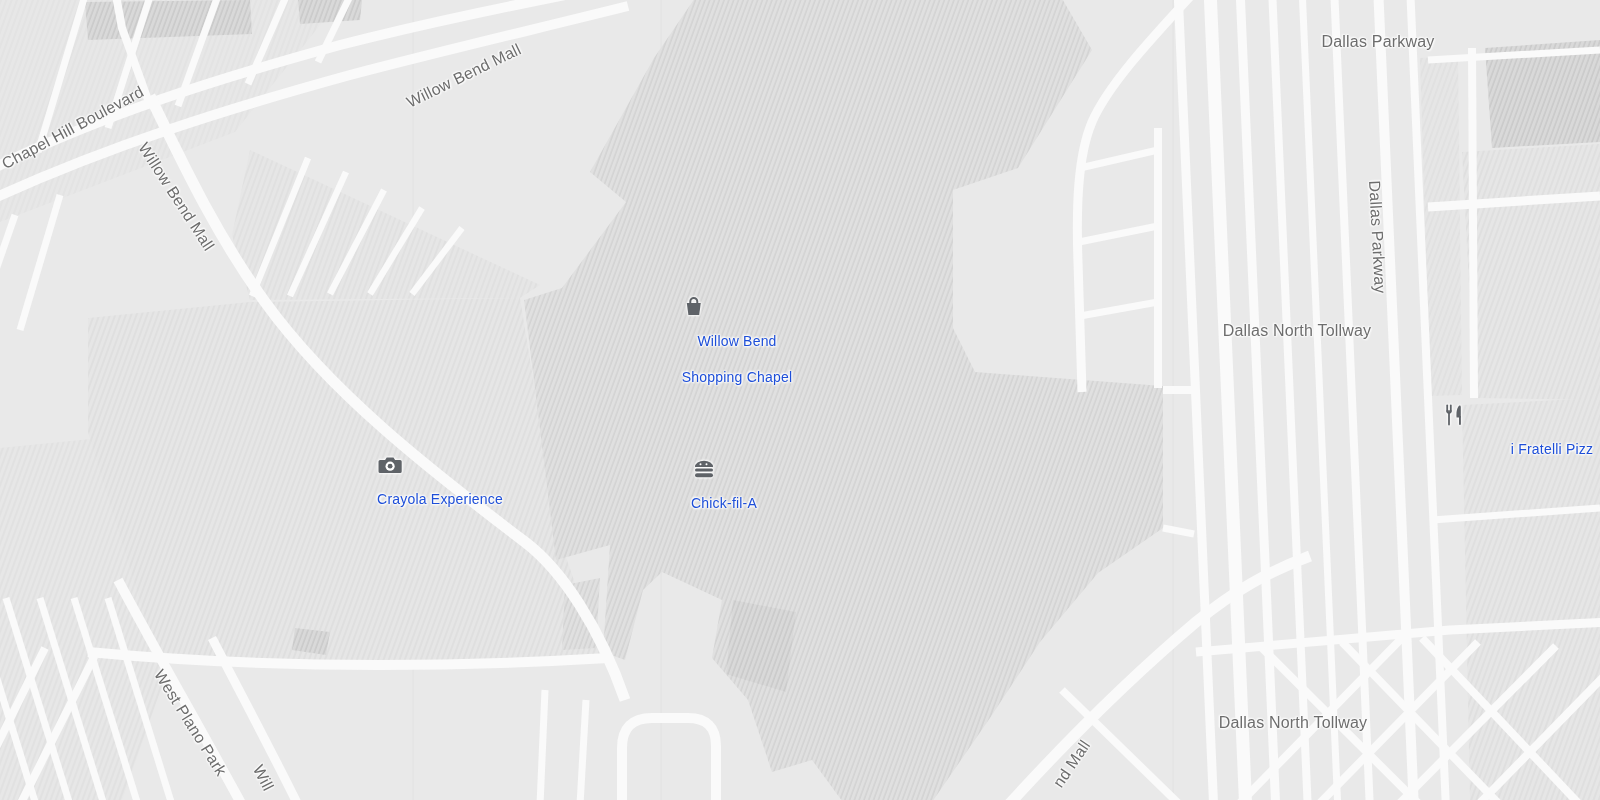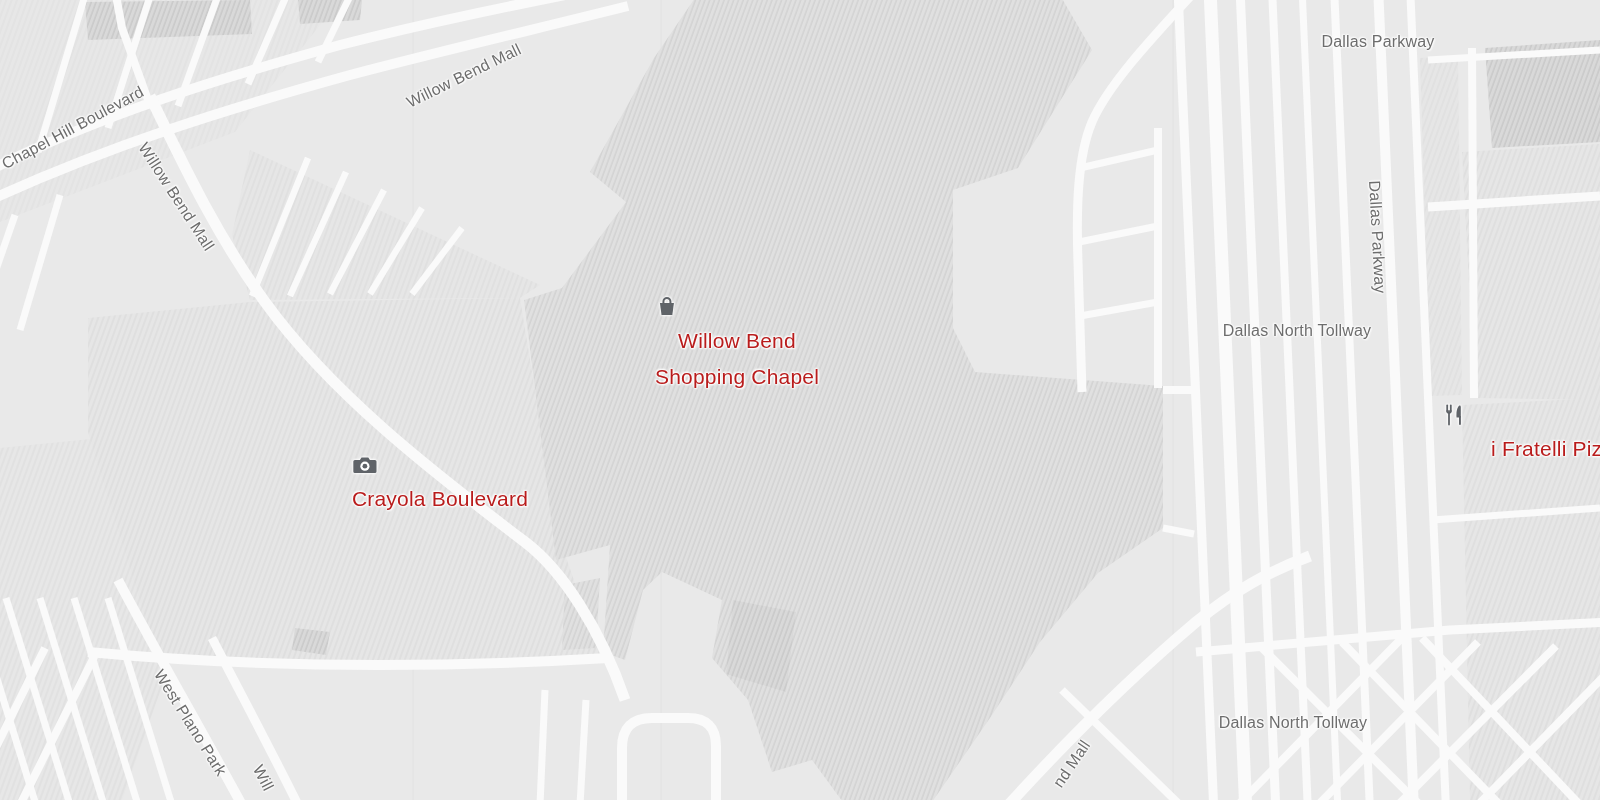--- a/index.html
+++ b/index.html
@@ -3,21 +3,21 @@
 <meta charset="utf-8">
 <style>
   html,body{margin:0;padding:0;background:#e9e9e9;}
   #map{position:relative;width:1600px;height:800px;overflow:hidden;background:#e9e9e9;
        font-family:"Liberation Sans",sans-serif;}
   #basemap{position:absolute;left:0;top:0;}
   .lbl{position:absolute;transform:translate(-50%,-50%);white-space:nowrap;pointer-events:none;}
   .road-label{font-size:16px;color:#6d6d6d;letter-spacing:.2px;
       text-shadow:0 0 2px #fff,0 0 2px #fff,0 0 3px #fff,1px 1px 2px #fff,-1px -1px 2px #fff;}
   .poi{position:absolute;transform:translate(-50%,0);text-align:center;}
-  .poi-label{font-size:21px;color:#b91c1c;letter-spacing:.2px;line-height:28px;
+  .poi-label{font-size:14px;color:#1d4ed8;letter-spacing:.2px;line-height:28px;
       text-shadow:0 0 2px #fff,0 0 3px #fff,0 0 3px #fff,1px 1px 2px #fff,-1px -1px 2px #fff;margin-top:8px;}
   .poi-icon{display:block;margin:0 auto 3px auto;
       filter:drop-shadow(0 0 1px #fff) drop-shadow(0 0 1px #fff);}
   .poi-icon svg{display:block;}
 </style>
 </head>
 <body>
 
 <div id="map">
 
@@ -185,23 +185,35 @@
   </div>
 
   <div class="poi" style="left:440px;top:453px;">
     <span class="poi-icon">
       <svg width="26" height="24" viewBox="0 0 26 24">
         <path fill="#5f6368" d="M3 7 h5 l1.6-2.6 h6.8 L18 7 h5 a1.6 1.6 0 0 1 1.6 1.6 V18.4 A1.6 1.6 0 0 1 23 20 H3 A1.6 1.6 0 0 1 1.4 18.4 V8.6 A1.6 1.6 0 0 1 3 7 Z"></path>
         <circle cx="13" cy="13.2" r="4.6" fill="#fff"></circle>
         <circle cx="13" cy="13.2" r="2.4" fill="#5f6368"></circle>
       </svg>
     </span>
-    <div class="poi-label">Crayola Boulevard</div>
-  </div>
-
+    <div class="poi-label">Crayola Experience</div>
+  </div>
+
+  <div class="poi" style="left:724px;top:457px;">
+    <span class="poi-icon">
+      <svg width="26" height="24" viewBox="0 0 26 24">
+        <path fill="#5f6368" d="M4 10 a9 6.2 0 0 1 18 0 Z"></path>
+        <circle cx="9.5" cy="7.2" r="1" fill="#fff"></circle>
+        <circle cx="15.5" cy="7.2" r="1" fill="#fff"></circle>
+        <rect x="4" y="11.6" width="18" height="3" rx="1.5" fill="#5f6368"></rect>
+        <rect x="4" y="16.2" width="18" height="4" rx="2" fill="#5f6368"></rect>
+      </svg>
+    </span>
+    <div class="poi-label">Chick-fil-A</div>
+  </div>
 
   <div class="poi" style="left:1512px;top:403px;transform:none;text-align:center;width:220px;margin-left:-70px;">
     <span class="poi-icon">
       <svg width="22" height="24" viewBox="0 0 22 24">
         <g fill="none" stroke="#5f6368" stroke-width="1.8" stroke-linecap="round">
           <line x1="5.2" y1="2.5" x2="5.2" y2="8"></line>
           <line x1="8.8" y1="2.5" x2="8.8" y2="8"></line>
           <path d="M5.2 8 a1.8 1.8 0 0 0 3.6 0"></path>
           <line x1="7" y1="8" x2="7" y2="21.5"></line>
         </g>

